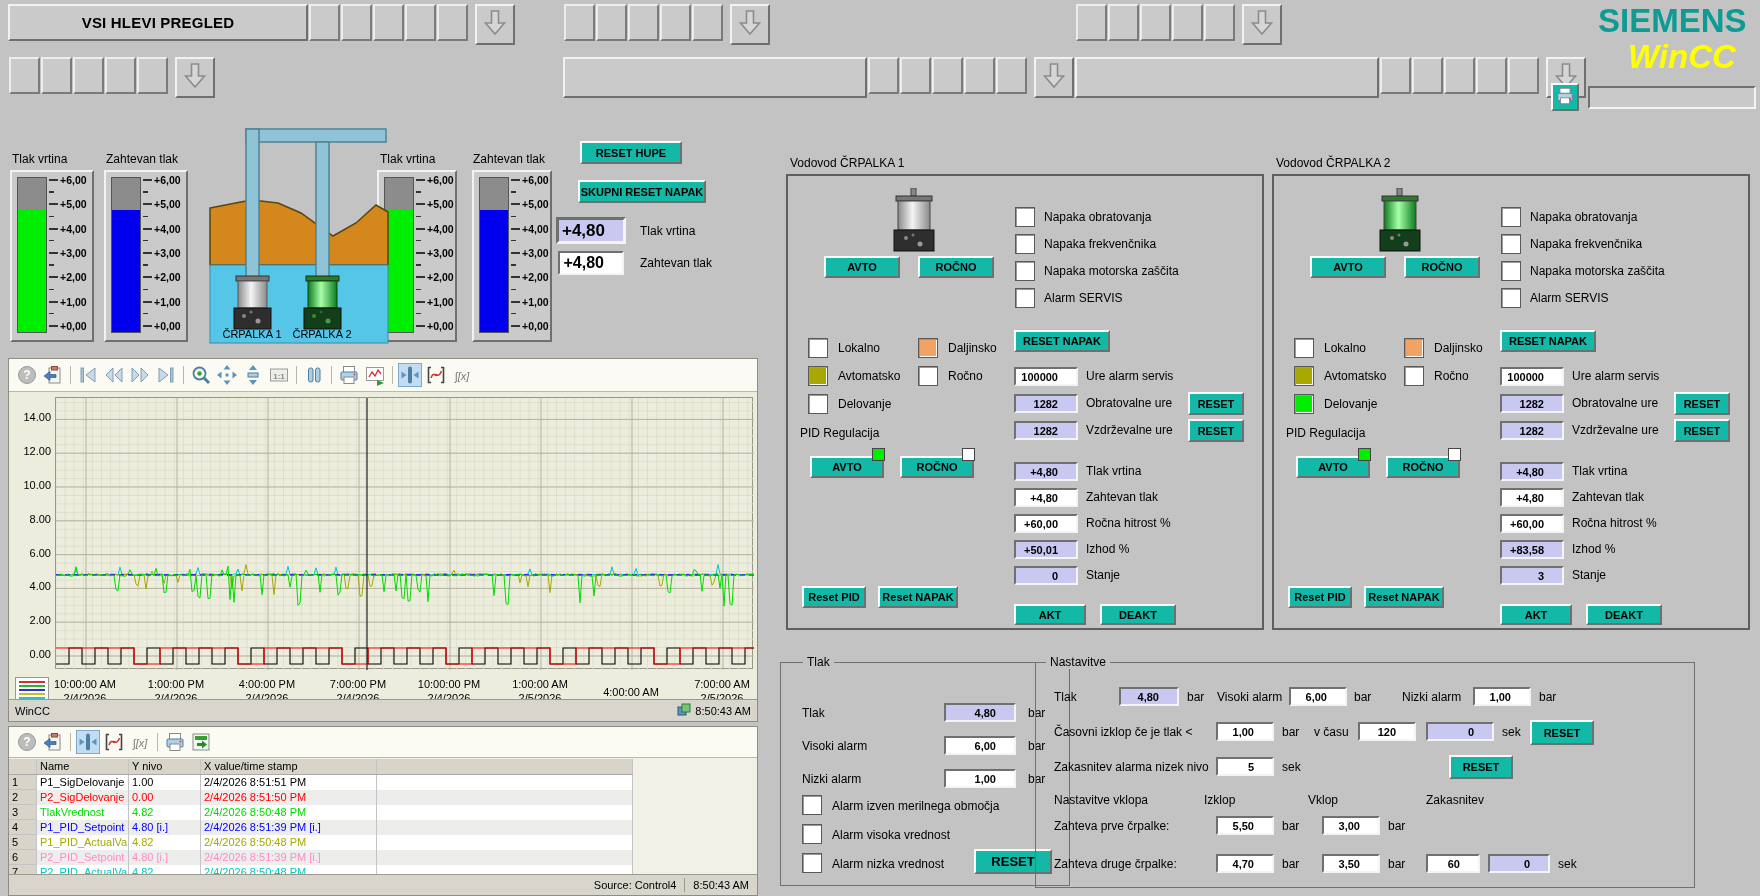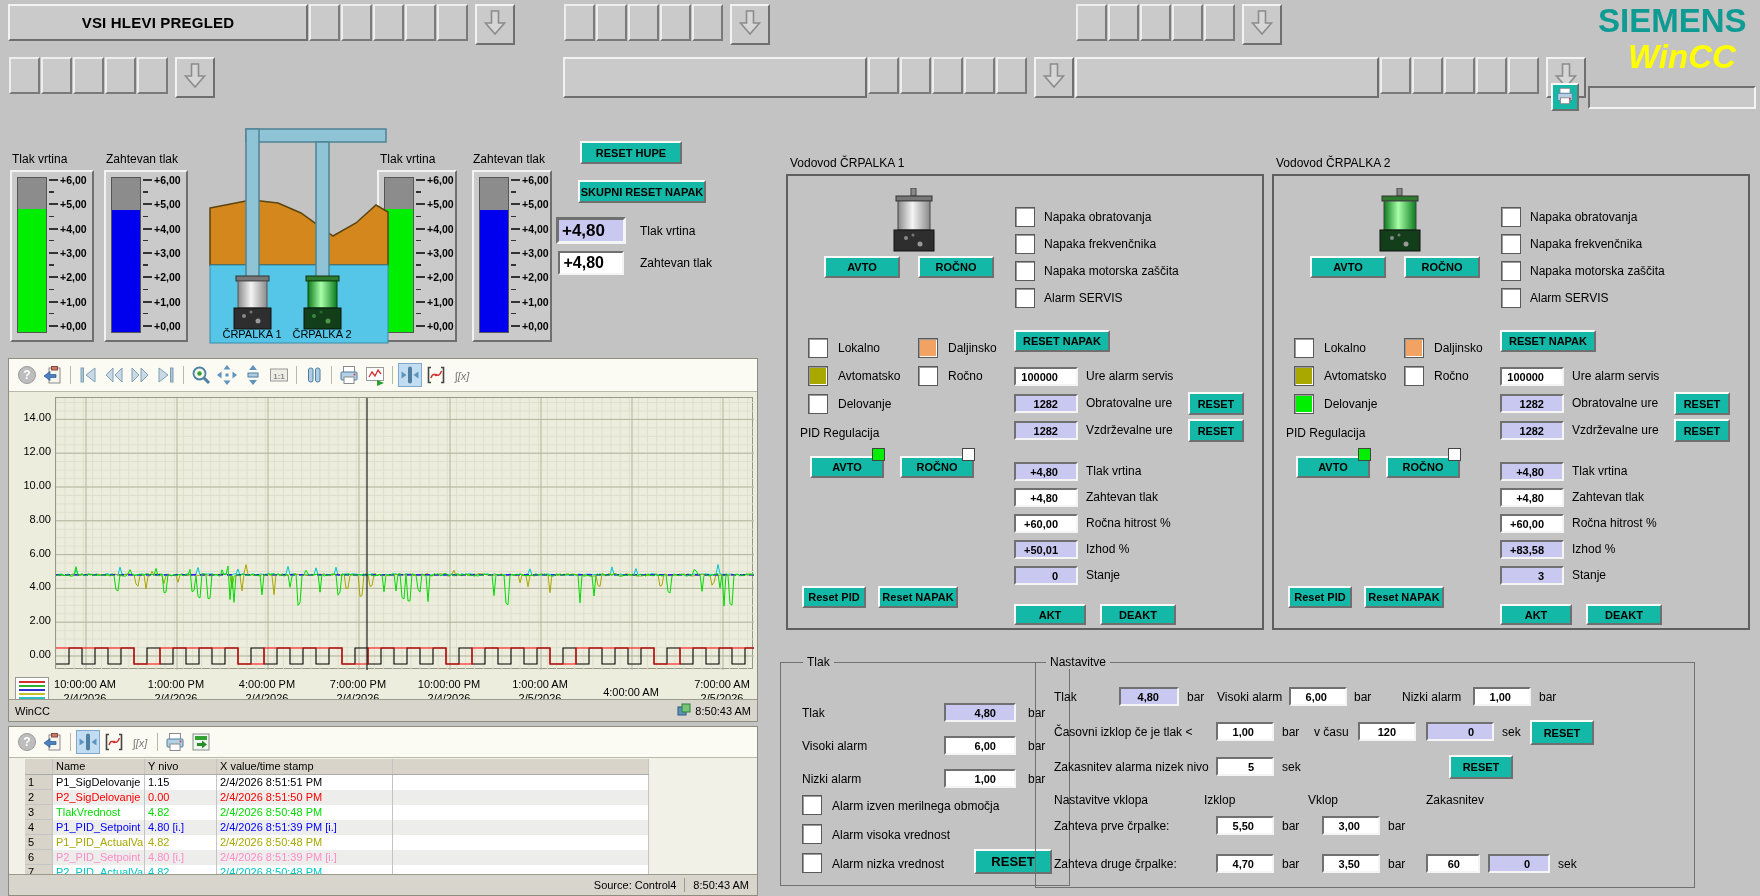--- a/index.html
+++ b/index.html
@@ -794,32 +794,32 @@
         </svg>
       </div>
       <div class="ticon">
         <svg width="22" height="22" viewBox="0 0 22 22">
           <rect x="3" y="3" width="16" height="16" fill="#EFF8EF" stroke="#8A8A8A"></rect>
           <rect x="5" y="5" width="12" height="4" fill="#34A034"></rect>
           <path d="M7,12 h5 v-2.5 l5,4 -5,4 V15 h-5 z" fill="#2A8A2A"></path>
         </svg>
       </div>
     </div>
-  <div class="abs" id="value-table" style="left:16px;top:32px;width:624px">
+  <div class="abs" id="value-table" style="left:0;top:32px;width:624px">
       <div class="trow" style="background: rgb(216, 212, 202); border-bottom: 1px solid rgb(170, 170, 170);">
         <div class="tcell" style="width: 24px;"></div>
         <div class="tcell" style="width: 88px;">Name</div>
         <div class="tcell" style="width: 68px;">Y nivo</div>
         <div class="tcell" style="width: 172px;">X value/time stamp</div>
         <div class="tcell" style="width: 420px; flex: 1 1 0%;"></div>
       </div>
       <div class="trow" style="background: rgb(255, 255, 255);">
         <div class="tcell" style="width: 24px; background: rgb(216, 212, 202); border-bottom: 1px solid rgb(196, 196, 196);">1</div>
         <div class="tcell" style="width: 88px; color: rgb(0, 0, 0);">P1_SigDelovanje</div>
-        <div class="tcell" style="width: 68px; color: rgb(0, 0, 0);">1.15</div>
+        <div class="tcell" style="width: 68px; color: rgb(0, 0, 0);">1.00</div>
         <div class="tcell" style="width: 172px; color: rgb(0, 0, 0);">2/4/2026 8:51:51 PM</div>
         <div class="tcell" style="width: 420px; flex: 1 1 0%; color: rgb(0, 0, 0);"></div>
       </div>
       <div class="trow" style="background: rgb(237, 237, 235);">
         <div class="tcell" style="width: 24px; background: rgb(216, 212, 202); border-bottom: 1px solid rgb(196, 196, 196);">2</div>
         <div class="tcell" style="width: 88px; color: rgb(255, 0, 0);">P2_SigDelovanje</div>
         <div class="tcell" style="width: 68px; color: rgb(255, 0, 0);">0.00</div>
         <div class="tcell" style="width: 172px; color: rgb(255, 0, 0);">2/4/2026 8:51:50 PM</div>
         <div class="tcell" style="width: 420px; flex: 1 1 0%; color: rgb(255, 0, 0);"></div>
       </div>

